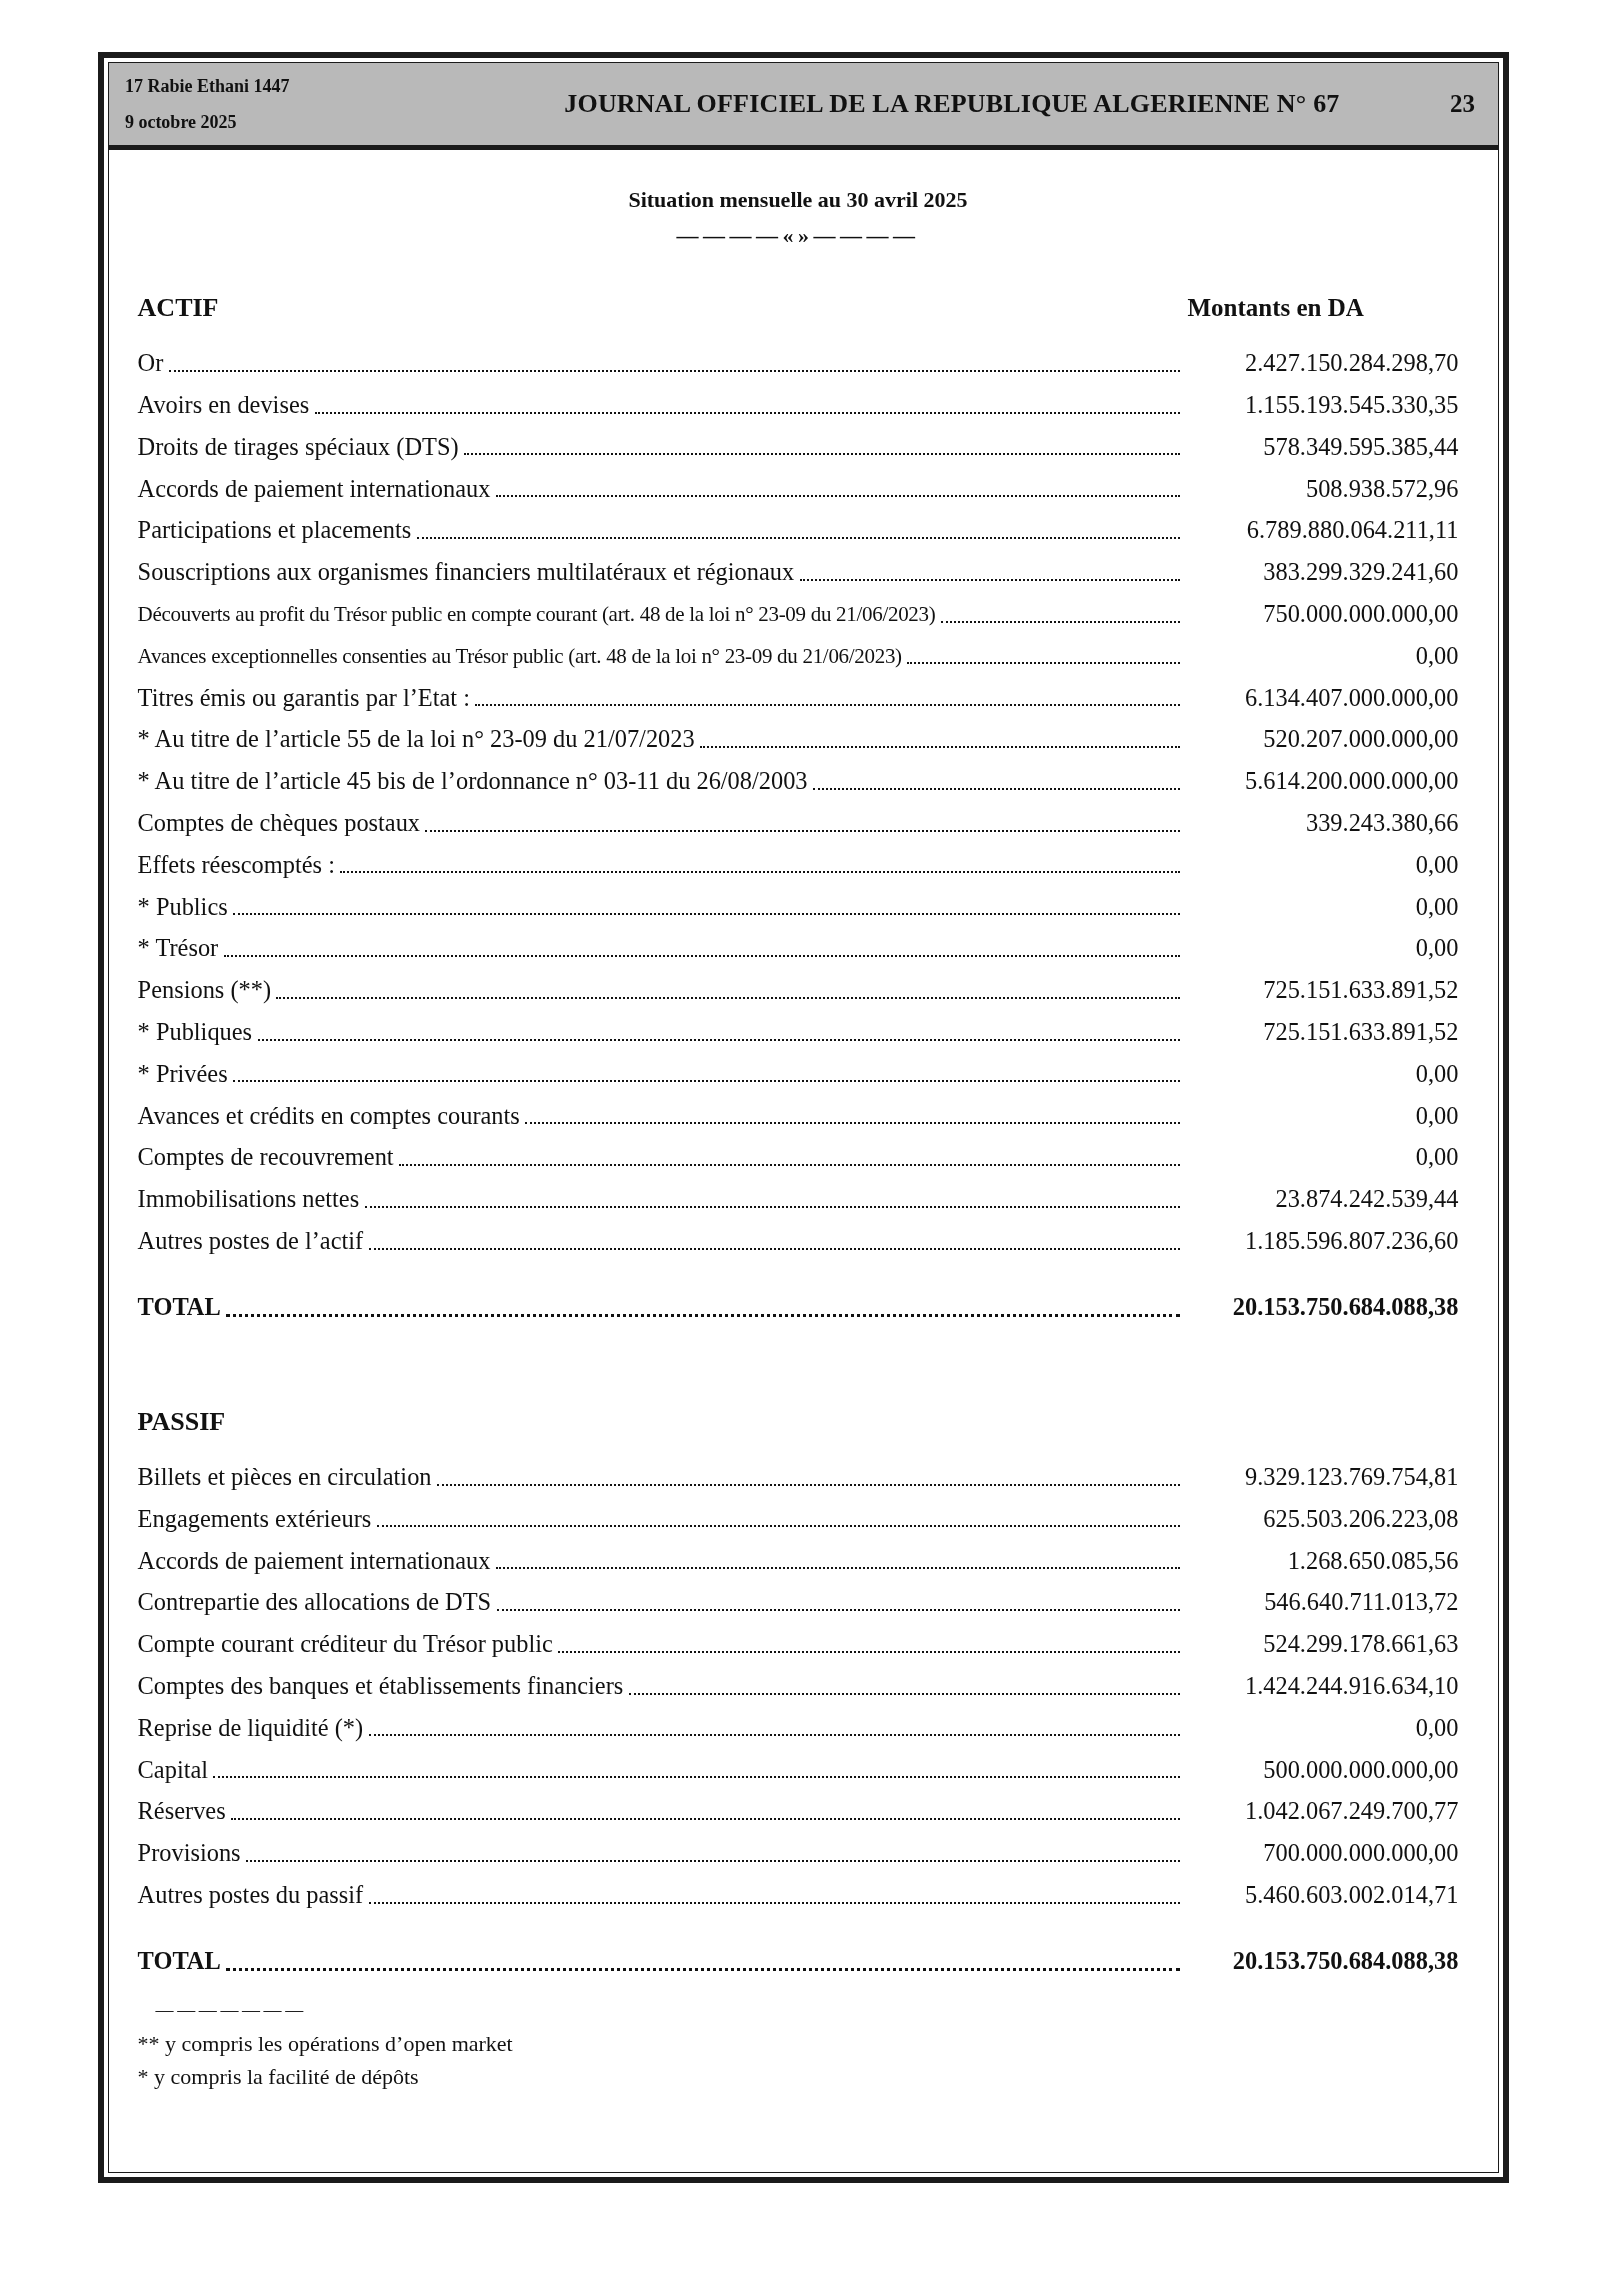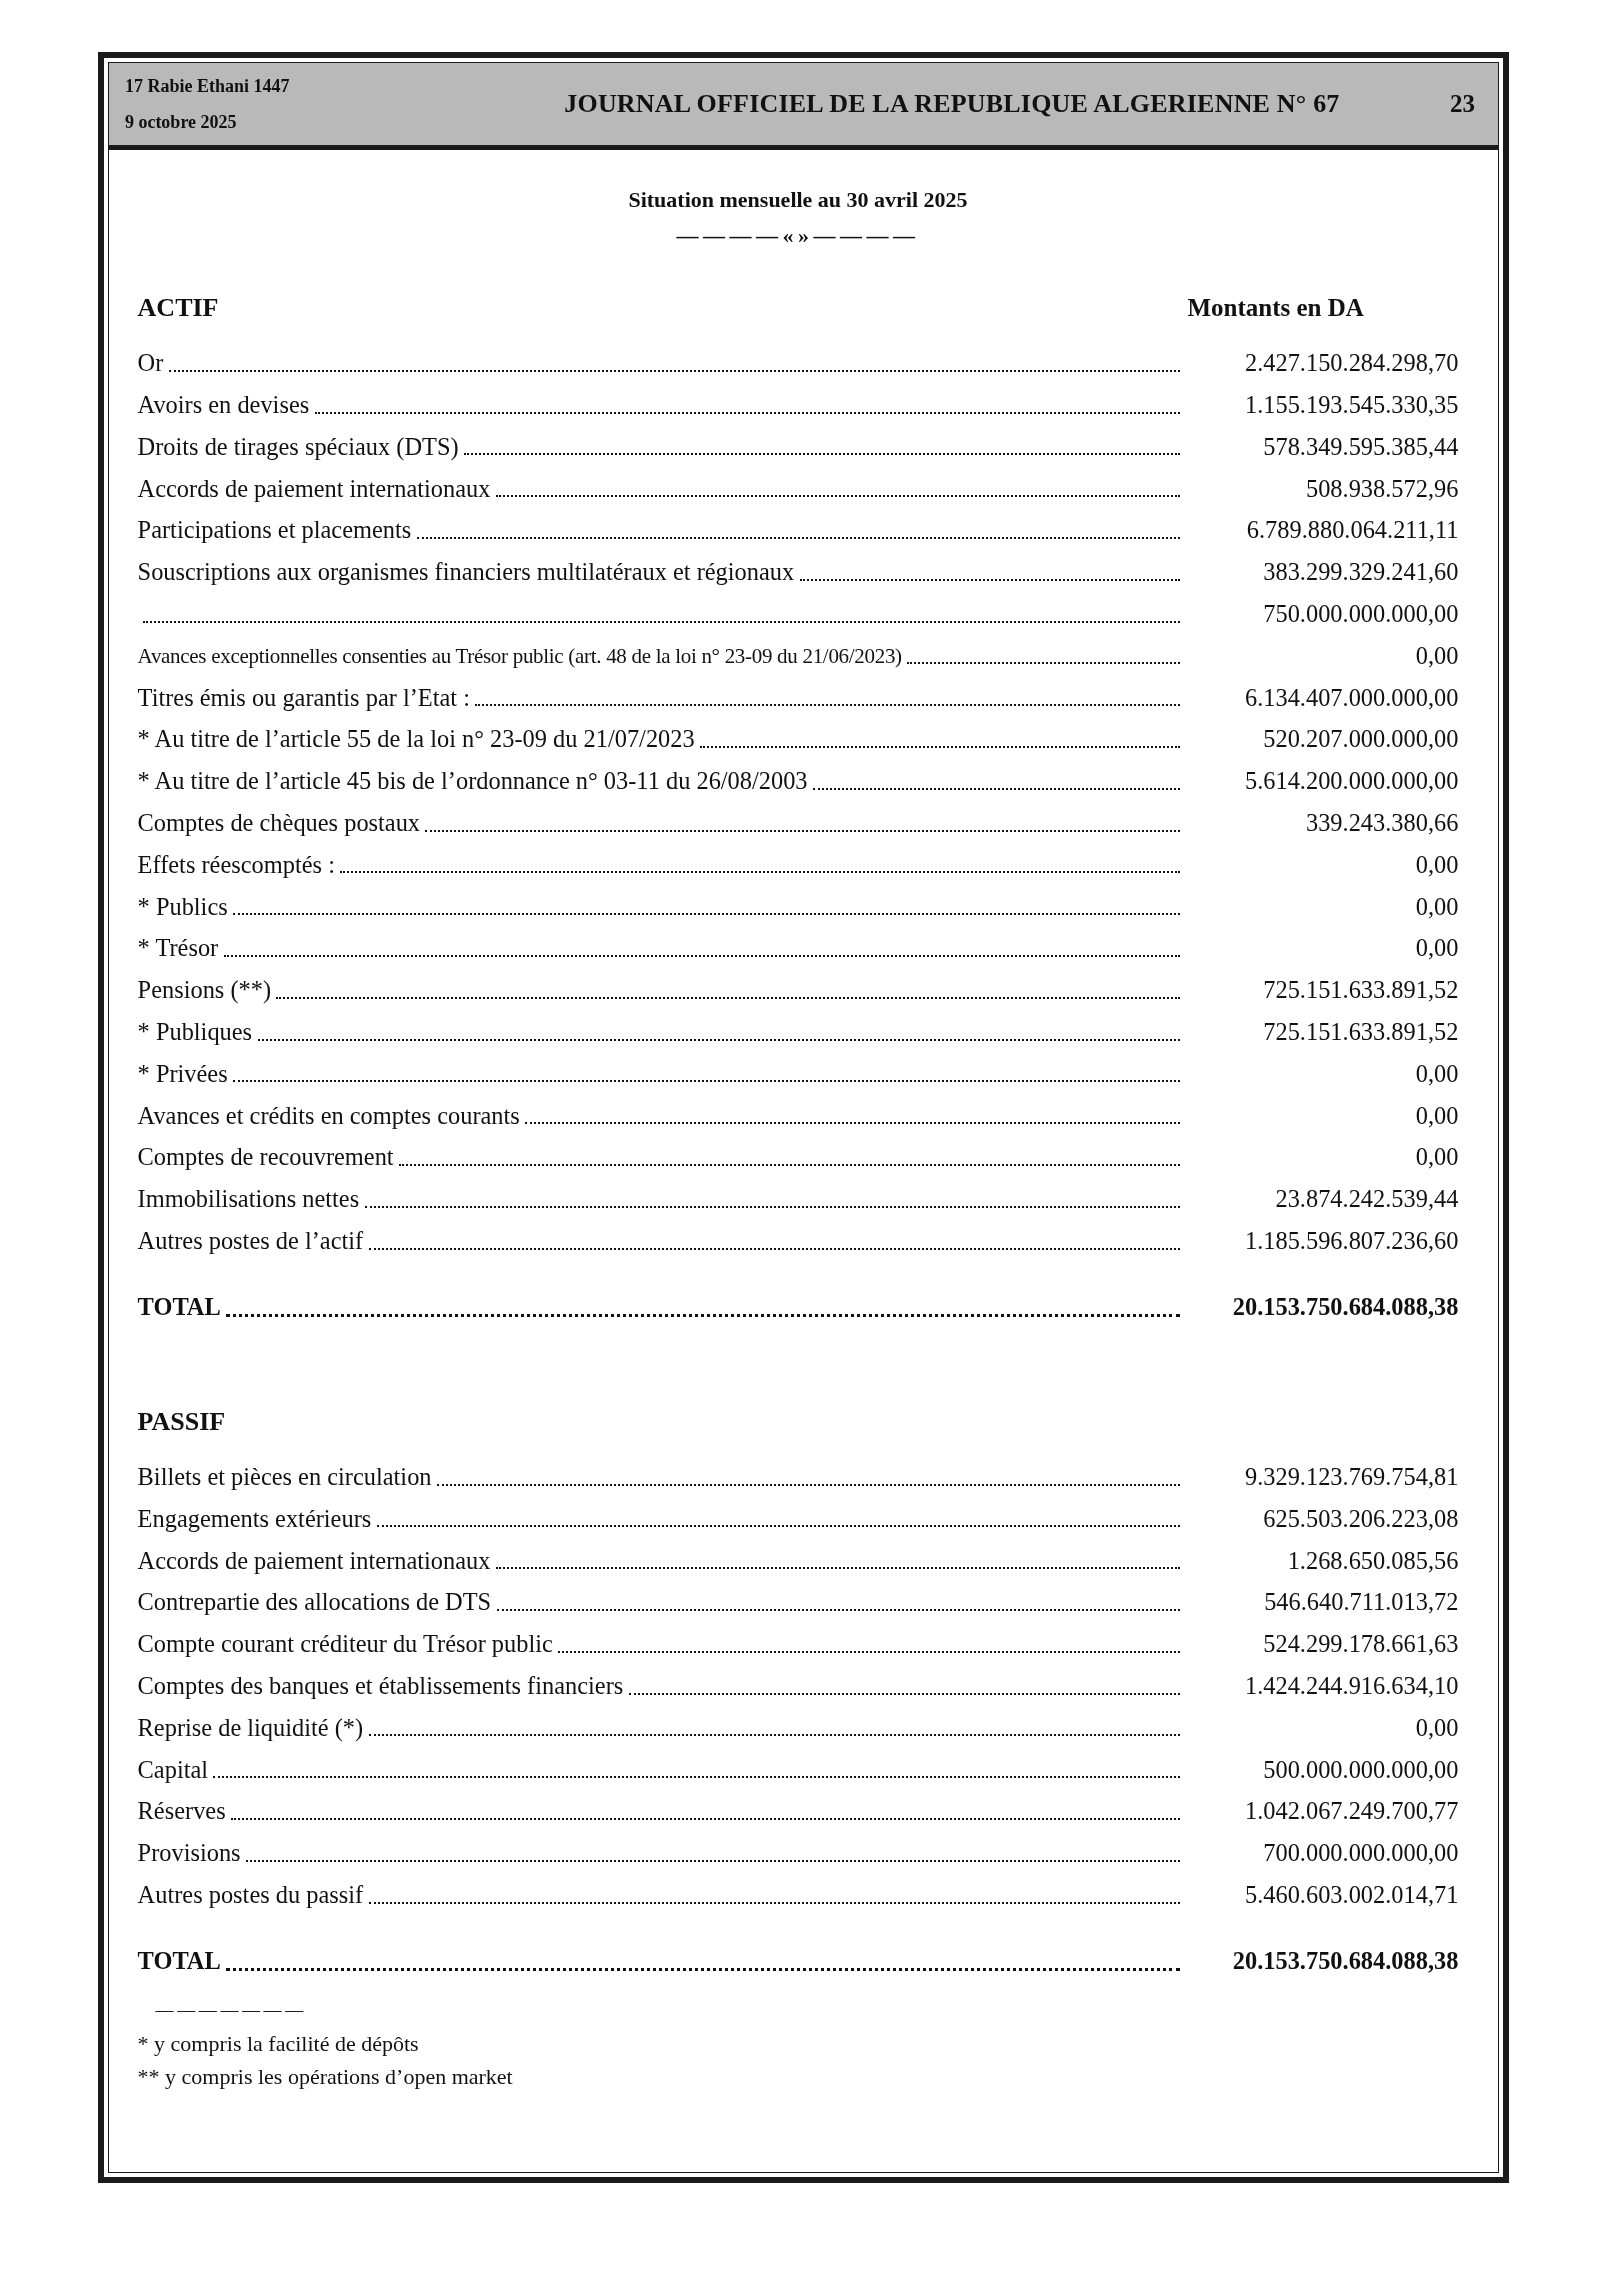--- a/index.html
+++ b/index.html
@@ -187,20 +187,21 @@
               <span class="row-label">Participations et placements</span>
               <span class="leader"></span>
               <span class="row-value">6.789.880.064.211,11</span>
             </div>
             <div class="row">
               <span class="row-label">Souscriptions aux organismes financiers multilatéraux et régionaux</span>
               <span class="leader"></span>
               <span class="row-value">383.299.329.241,60</span>
             </div>
             <div class="row">
+              <span class="row-label condensed">Découverts au profit du Trésor public en compte courant (art. 48 de la loi n° 23-09 du 21/06/2023)</span>
               <span class="leader"></span>
               <span class="row-value">750.000.000.000,00</span>
             </div>
             <div class="row">
               <span class="row-label condensed">Avances exceptionnelles consenties au Trésor public (art. 48 de la loi n° 23-09 du 21/06/2023)</span>
               <span class="leader"></span>
               <span class="row-value">0,00</span>
             </div>
             <div class="row">
               <span class="row-label">Titres émis ou garantis par l’Etat :</span>
@@ -343,21 +344,21 @@
           </div>
 
         <div class="row total-row">
           <span class="row-label">TOTAL</span>
           <span class="leader"></span>
           <span class="row-value">20.153.750.684.088,38</span>
         </div>
 
         <div class="foot-sep">———————</div>
         <div id="footnotes">
+            <div class="footnote">** y compris les opérations d’open market</div>
             <div class="footnote">* y compris la facilité de dépôts</div>
-            <div class="footnote">** y compris les opérations d’open market</div>
           </div>
       </div>
 
     </div>
   </div>
 </div>
 
 
 </body></html>

